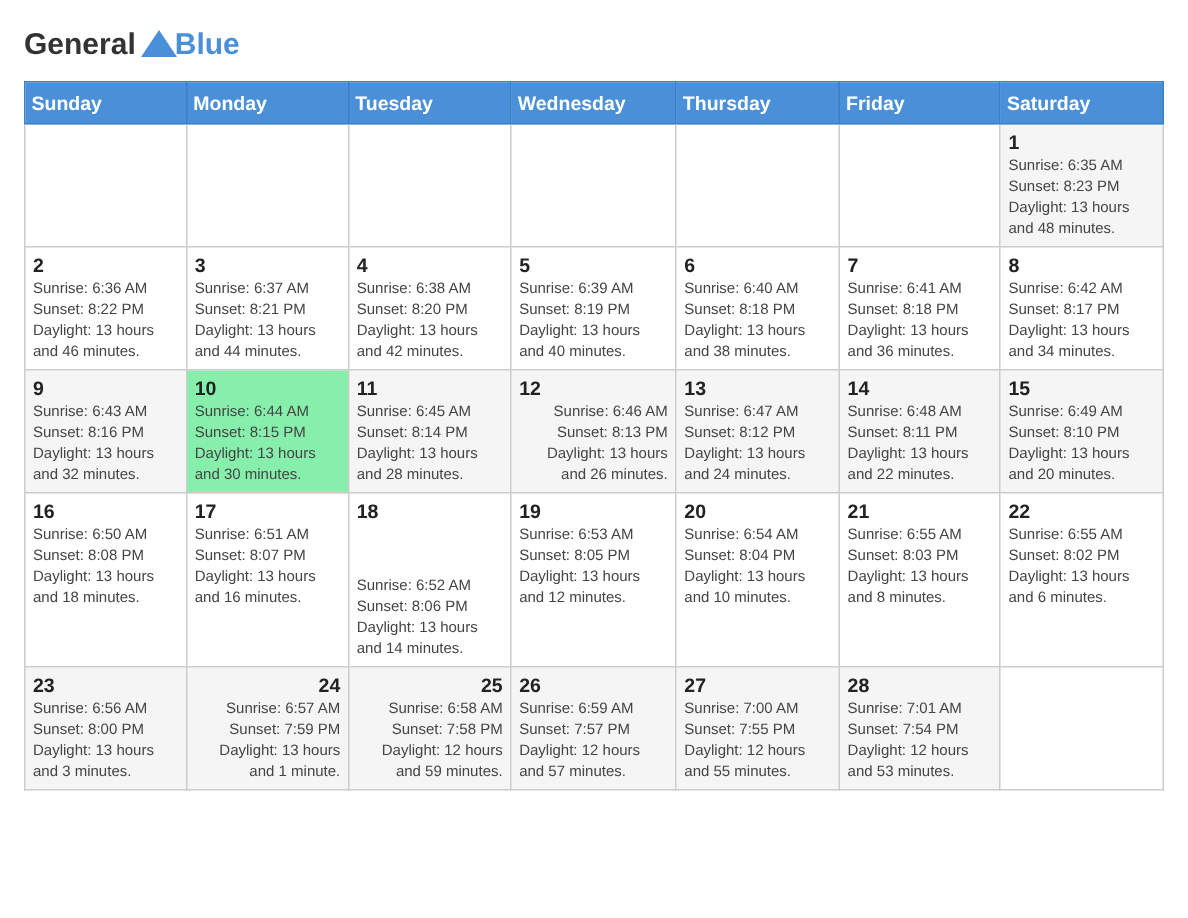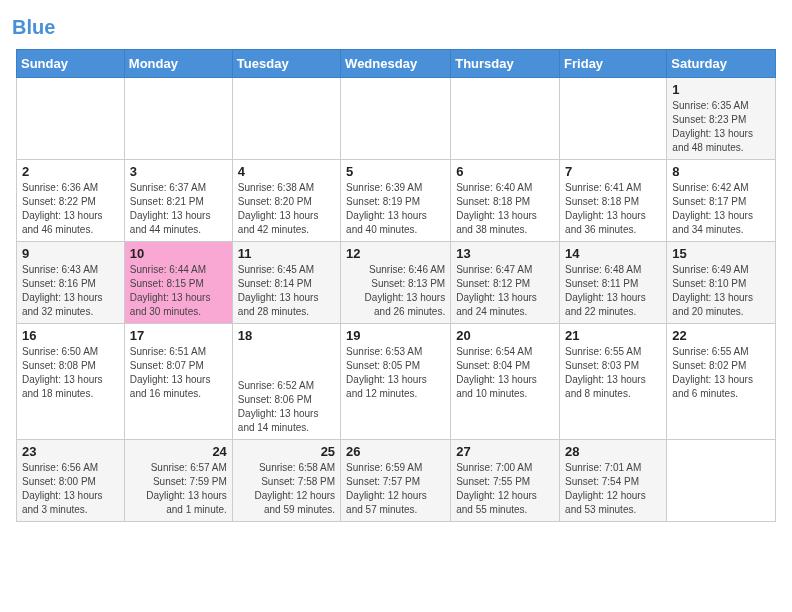--- a/index.html
+++ b/index.html
@@ -81,20 +81,26 @@
     }
     .empty-cell {
       background: #fff !important;
     }
   </style>
 </head>
 <body>
 
 <div class="header-section">
   <div class="logo">
+    <div style="display:flex;align-items:center;">
+      <span style="font-size:20px;font-weight:bold;color:#333;">General</span>
+      <svg class="logo-icon" viewBox="0 0 28 28" xmlns="http://www.w3.org/2000/svg">
+        <polygon points="14,4 26,22 2,22" fill="#4a90d9"></polygon>
+      </svg>
+    </div>
     <span style="font-size:20px;font-weight:bold;color:#4a90d9;margin-left:-4px;">Blue</span>
   </div>
   <div class="title-section">
   </div>
 </div>
 
 <table class="calendar-table">
   <thead>
     <tr>
       <th>Sunday</th>
@@ -174,21 +180,21 @@
         </td>
       </tr>
       <tr>
         <td style="background-color: rgb(245, 245, 245);">
           <span class="day-number">9</span>
           <div class="day-info" style="white-space: pre-line;">Sunrise: 6:43 AM
 Sunset: 8:16 PM
 Daylight: 13 hours
 and 32 minutes.</div>
         </td>
-        <td style="background-color: #f9a8d4;">
+        <td style="background-color: #86efac;">
           <span class="day-number">10</span>
           <div class="day-info" style="white-space: pre-line;">Sunrise: 6:44 AM
 Sunset: 8:15 PM
 Daylight: 13 hours
 and 30 minutes.</div>
         </td>
         <td style="background-color: rgb(245, 245, 245);">
           <span class="day-number">11</span>
           <div class="day-info" style="white-space: pre-line;">Sunrise: 6:45 AM
 Sunset: 8:14 PM

